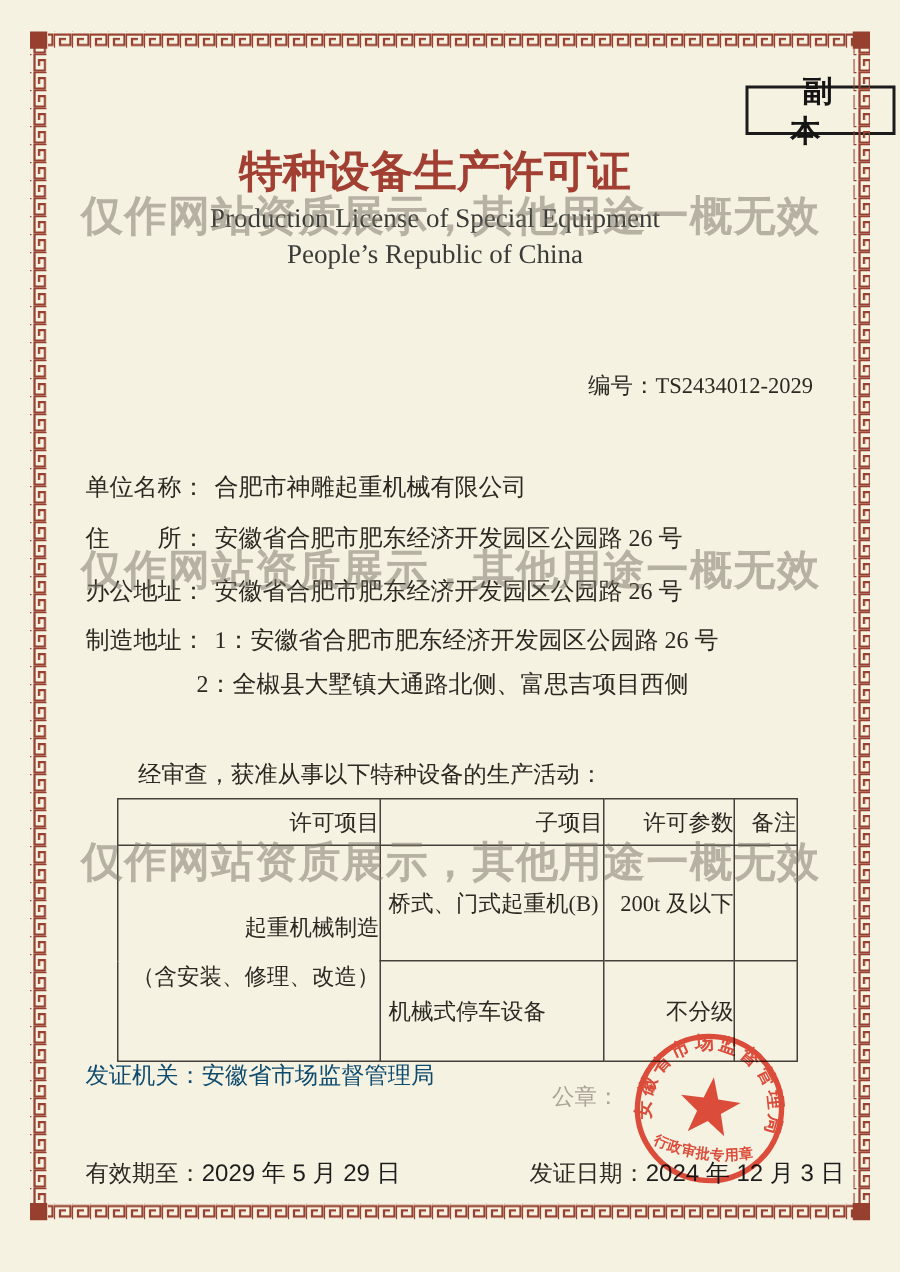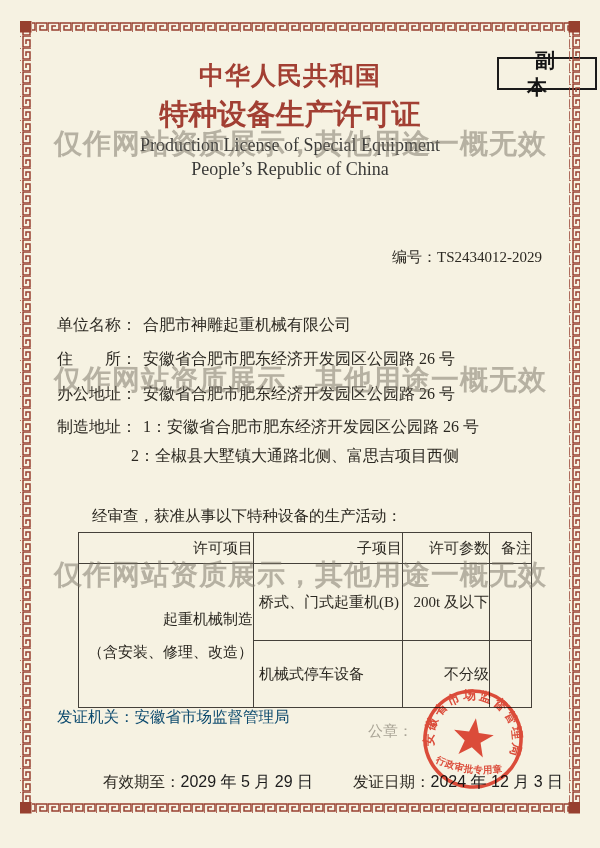--- a/index.html
+++ b/index.html
@@ -47,21 +47,21 @@
              vertical-align:middle;font-weight:normal;overflow:hidden;}
   .lic-table th{height:30px;}
   .row1 td{height:76px;}
   .row2 td{height:66px;}
   td.subcell{text-align:left;padding-left:5px;}
   .merged div{line-height:33px;}
 
   
   .seal-label{left:368px;top:722px;font-size:15px;color:#a9a496;}
   .issuer{left:57px;top:707px;font-size:15.5px;color:#0c4a6e;}
-  .valid{left:57px;top:772px;font-size:15.5px;color:#2c2922;margin-left:46px;}
+  .valid{left:57px;top:772px;font-size:15.5px;color:#2c2922;}
   .issue{left:353px;top:772px;font-size:15.5px;color:#2c2922;z-index:2;text-align:right;}
   .dateval{font-family:"Liberation Sans","DejaVu Sans",sans-serif;font-size:16px;color:#1c1c1c;}
 
   .frame-svg{position:absolute;left:0;top:0;z-index:1;pointer-events:none;}
   .seal-svg{position:absolute;left:418px;top:684px;z-index:4;mix-blend-mode:multiply;
             opacity:0.88;pointer-events:none;}
 </style>
 </head>
 <body>
 
@@ -79,21 +79,20 @@
     <rect x="32" y="21" width="537" height="11" fill="url(#mh)"></rect>
     <rect x="32" y="802" width="537" height="11" fill="url(#mh)"></rect>
     <rect x="20" y="32" width="11" height="770" fill="url(#mv)"></rect>
     <rect x="569" y="32" width="11" height="770" fill="url(#mv)"></rect>
     <rect x="20" y="21" width="11.5" height="11.5" fill="#97402f"></rect>
     <rect x="568.5" y="21" width="11.5" height="11.5" fill="#97402f"></rect>
     <rect x="20" y="802" width="11.5" height="11.5" fill="#97402f"></rect>
     <rect x="568.5" y="802" width="11.5" height="11.5" fill="#97402f"></rect>
   </svg>
 
-  <div class="hdr title-cn1">中华人民共和国</div>
   <div class="hdr title-cn2">特种设备生产许可证</div>
   <div class="hdr-en en1">Production License of Special Equipment</div>
   <div class="hdr-en en2">People’s Republic of China</div>
 
   <div class="badge">副 本</div>
 
   <div class="wm wm1">仅作网站资质展示，其他用途一概无效</div>
   <div class="wm wm2">仅作网站资质展示，其他用途一概无效</div>
   <div class="wm wm3">仅作网站资质展示，其他用途一概无效</div>
 

